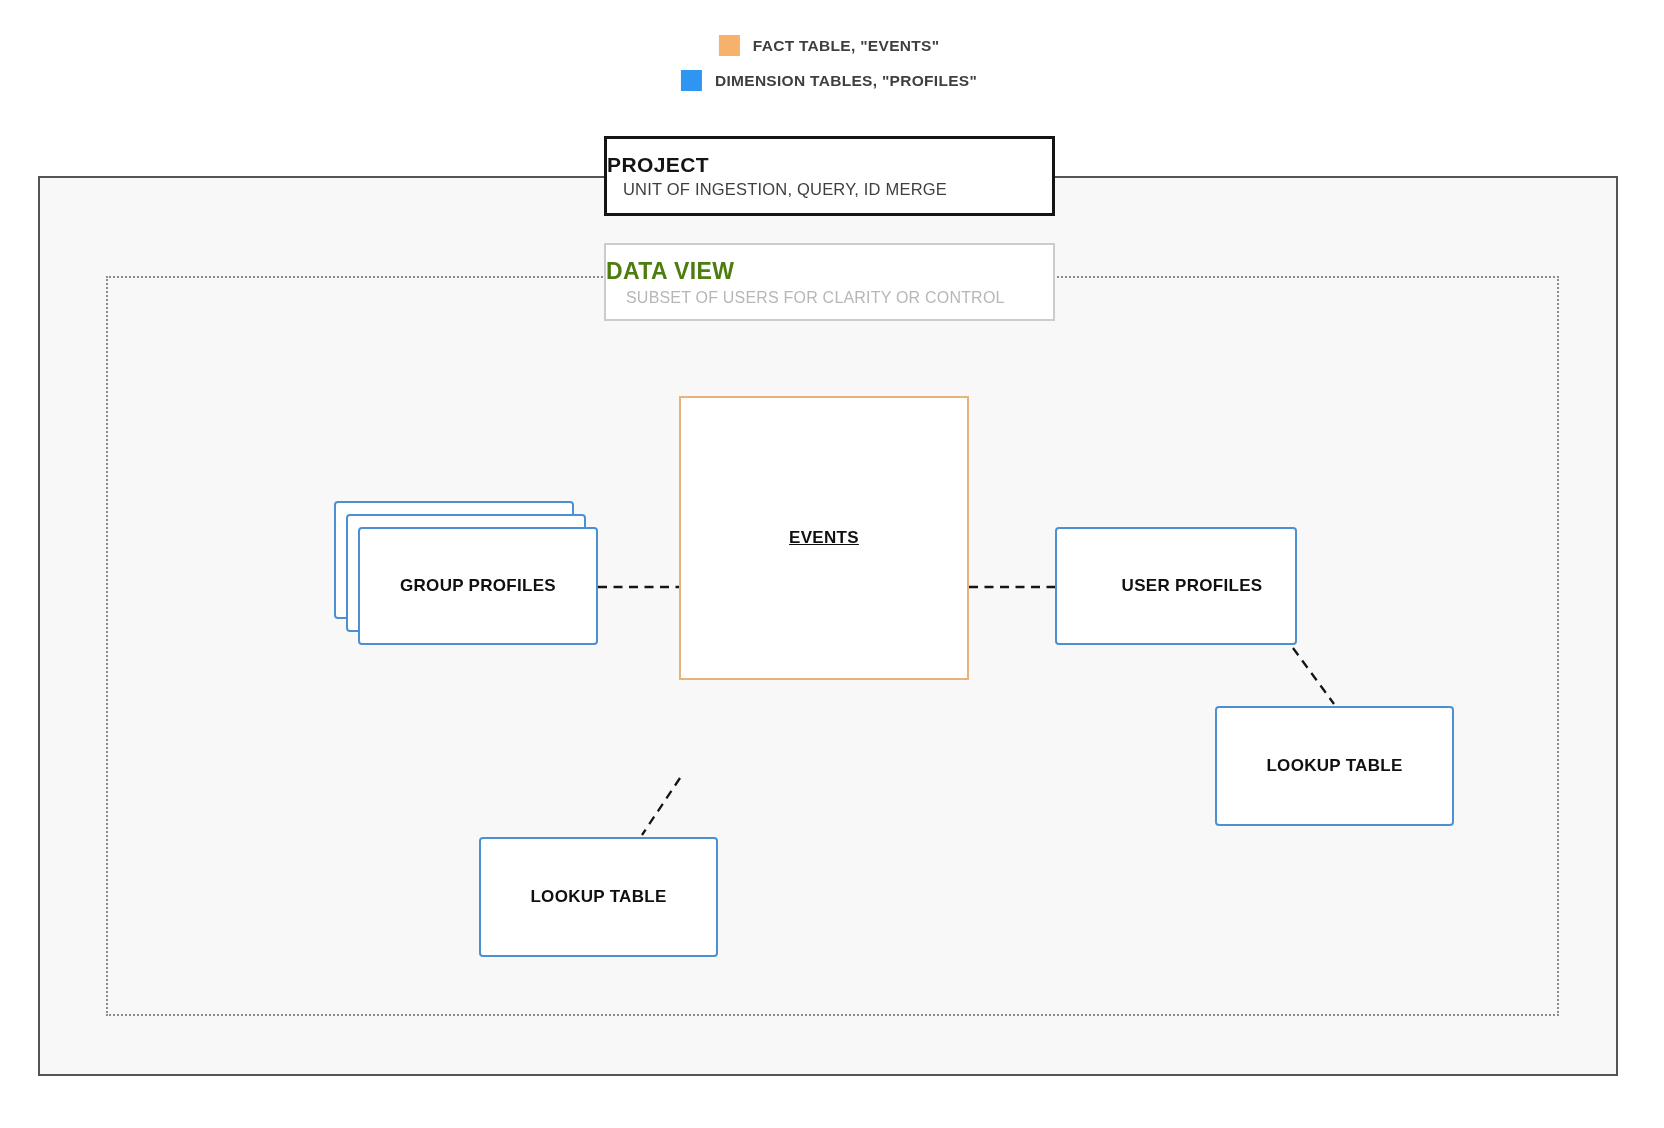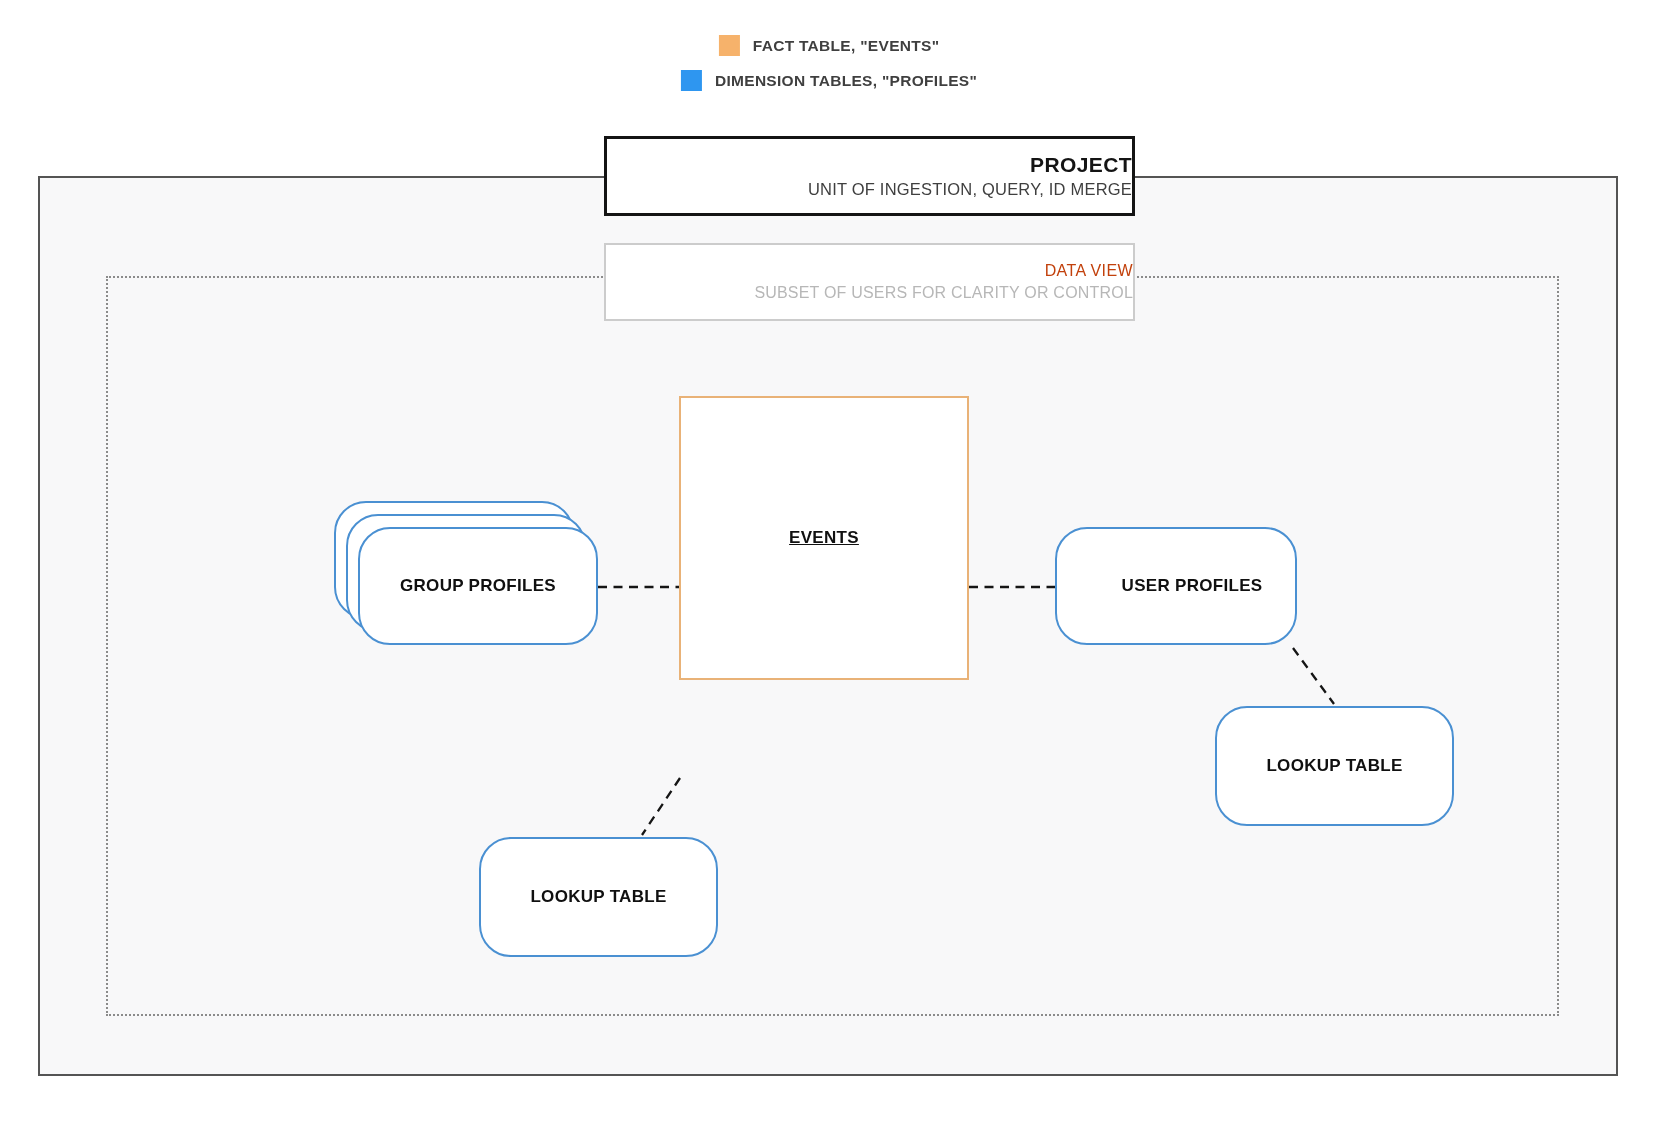--- a/index.html
+++ b/index.html
@@ -42,51 +42,51 @@
     z-index: 1;
   }
   .dotted-rect {
     left: 106px; top: 276px; width: 1453px; height: 740px;
     border: 2px dotted #8b8b8b;
     z-index: 2;
   }
 
   
   .header-box {
-    left: 604px; width: 531px;
+    left: 604px; width: 451px;
     display: flex; flex-direction: column;
-    align-items: flex-end; justify-content: center;
+    align-items: flex-start; justify-content: center;
     text-align: center;
     background: #ffffff;
     z-index: 4;
   }
   .project-box { top: 136px; height: 80px; border: 3px solid #141414; gap: 3px; }
   .project-title { font-size: 21px; font-weight: bold; color: #141414; letter-spacing: 0.4px; }
   .project-subtitle { font-size: 16.5px; color: #3f3f3f; letter-spacing: 0.2px; margin-left: 16px; }
 
   .data-view-box { top: 243px; height: 78px; border: 2px solid #cccccc; gap: 4px; }
-  .data-view-title { font-size: 16px; font-weight: normal; color: #c2410c; letter-spacing: 0.4px; }
+  .data-view-title { font-size: 23px; font-weight: bold; color: #4d7c0f; letter-spacing: 0.4px; }
   .data-view-subtitle { font-size: 16px; color: #b7b7b7; letter-spacing: 0.2px; margin-left: 20px; }
 
   
   .node {
     display: flex; align-items: center; justify-content: center;
     background: #ffffff;
     font-size: 17px; font-weight: bold; color: #101010;
     letter-spacing: 0.3px; text-align: center;
     z-index: 3;
   }
   .fact-node {
     left: 679px; top: 396px; width: 290px; height: 284px;
     border: 2px solid #e9b277;
     text-decoration: underline;
   }
   .dim-node {
     border: 2px solid #4a90d2;
-    border-radius: 32px;
+    border-radius: 4px;
   }
   .group-back   { left: 334px; top: 501px; width: 240px; height: 118px; z-index: 3; }
   .group-middle { left: 346px; top: 514px; width: 240px; height: 118px; z-index: 4; }
   .group-front  { left: 358px; top: 527px; width: 240px; height: 118px; z-index: 5; }
   .user-profiles { left: 1055px; top: 527px; width: 242px; height: 118px; padding-left: 32px; }
   .lookup-right  { left: 1215px; top: 706px; width: 239px; height: 120px; }
   .lookup-bottom { left: 479px;  top: 837px; width: 239px; height: 120px; }
 
   
   .connector-layer {

